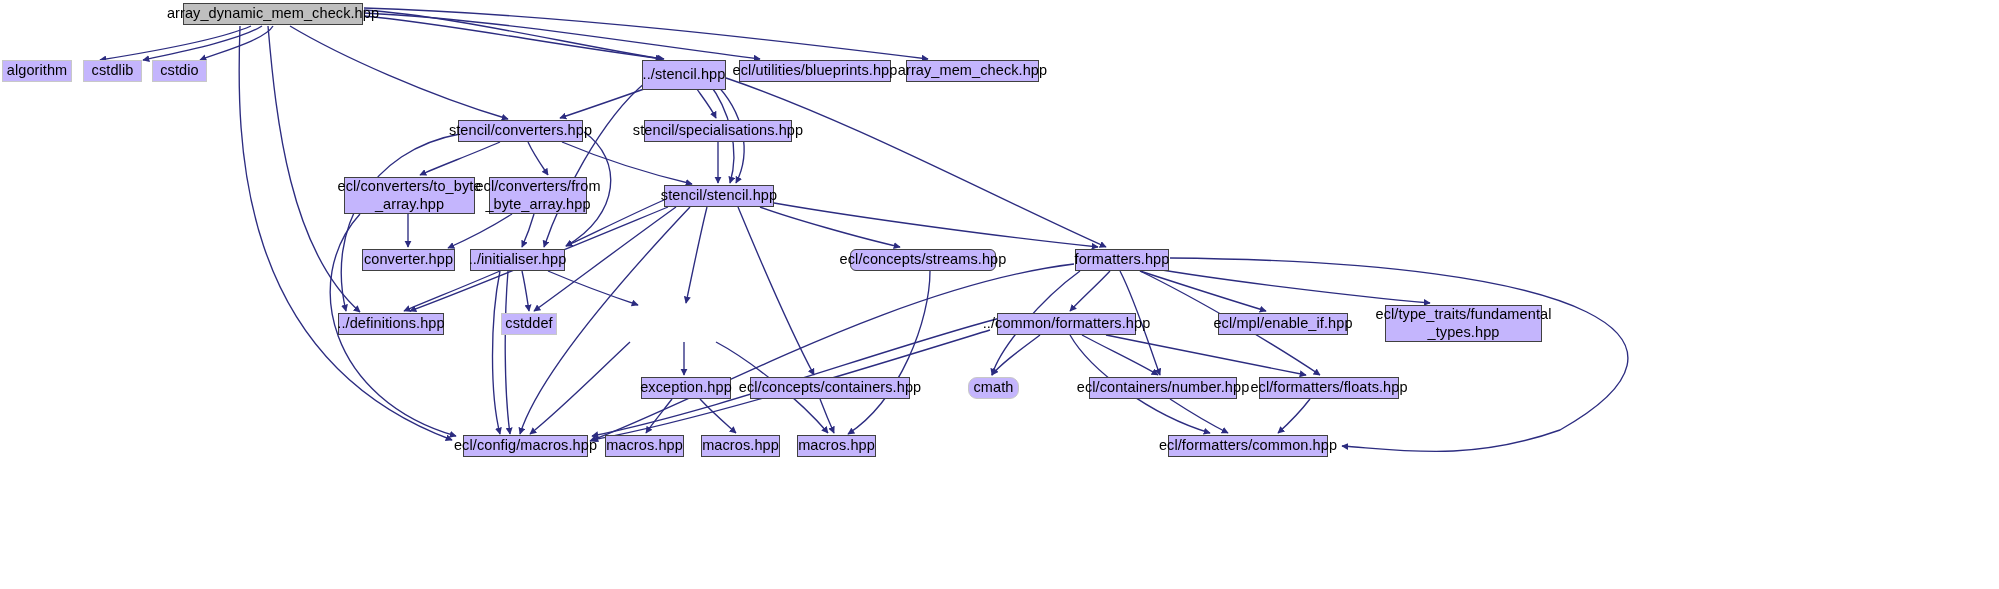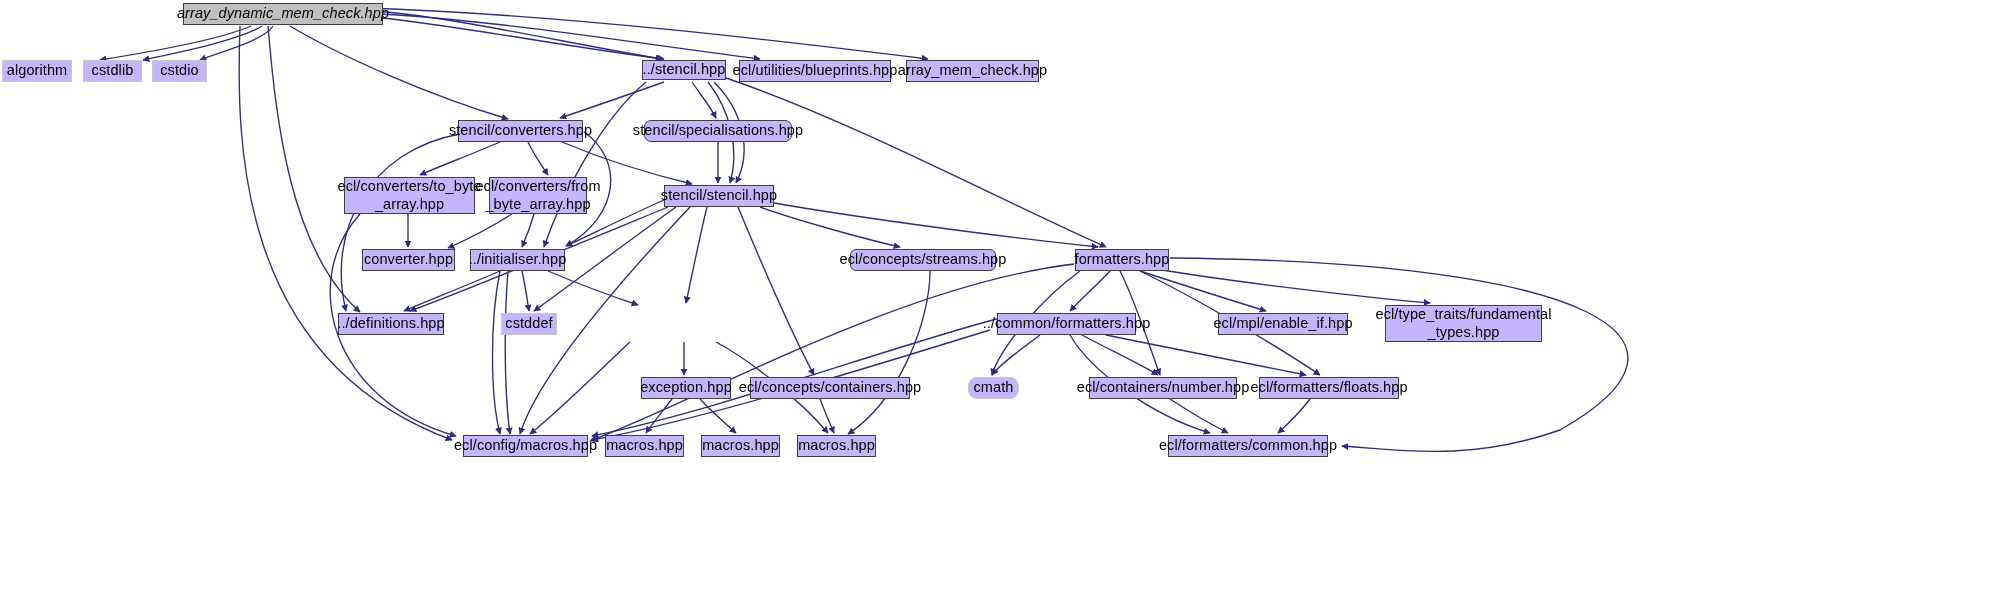--- a/index.html
+++ b/index.html
@@ -183,29 +183,29 @@
       <path d="M700,399 C712,412 726,424 736,433"></path>
 
       <path d="M820,399 C825,412 830,424 834,433"></path>
 
       <path d="M990,330 C860,370 700,420 592,440"></path>
       <path d="M1000,318 C880,350 720,410 592,436"></path>
     </g>
   </svg>
 
   <div id="node-layer">
-      <div class="node root" style="left: 183px; top: 3px; width: 200px; height: 22px; font-style: italic;">array_dynamic_mem_check.hpp</div>
+      <div class="node root" style="left: 183px; top: 3px; width: 180px; height: 22px;">array_dynamic_mem_check.hpp</div>
       <div class="node sys" style="left: 2px; top: 60px; width: 70px; height: 22px;">algorithm</div>
       <div class="node sys" style="left: 83px; top: 60px; width: 59px; height: 22px;">cstdlib</div>
       <div class="node sys" style="left: 152px; top: 60px; width: 55px; height: 22px;">cstdio</div>
-      <div class="node" style="left: 642px; top: 60px; width: 84px; height: 20px;">../stencil.hpp</div>
+      <div class="node" style="left: 642px; top: 60px; width: 84px; height: 30px;">../stencil.hpp</div>
       <div class="node" style="left: 739px; top: 60px; width: 152px; height: 22px;">ecl/utilities/blueprints.hpp</div>
       <div class="node" style="left: 906px; top: 60px; width: 133px; height: 22px;">array_mem_check.hpp</div>
       <div class="node" style="left: 458px; top: 120px; width: 125px; height: 22px;">stencil/converters.hpp</div>
-      <div class="node" style="left: 644px; top: 120px; width: 148px; height: 22px; border-radius: 7px;">stencil/specialisations.hpp</div>
+      <div class="node" style="left: 644px; top: 120px; width: 148px; height: 22px;">stencil/specialisations.hpp</div>
       <div class="node" style="left: 344px; top: 177px; width: 131px; height: 37px;">ecl/converters/to_byte
 _array.hpp</div>
       <div class="node" style="left: 489px; top: 177px; width: 98px; height: 37px;">ecl/converters/from
 _byte_array.hpp</div>
       <div class="node" style="left: 664px; top: 185px; width: 110px; height: 22px;">stencil/stencil.hpp</div>
       <div class="node" style="left: 362px; top: 249px; width: 93px; height: 22px;">converter.hpp</div>
       <div class="node" style="left: 470px; top: 249px; width: 95px; height: 22px;">../initialiser.hpp</div>
       <div class="node" style="left: 850px; top: 249px; width: 146px; height: 22px; border-radius: 6px;">ecl/concepts/streams.hpp</div>
       <div class="node" style="left: 1075px; top: 249px; width: 94px; height: 22px;">formatters.hpp</div>
       <div class="node" style="left: 338px; top: 313px; width: 106px; height: 22px;">../definitions.hpp</div>

